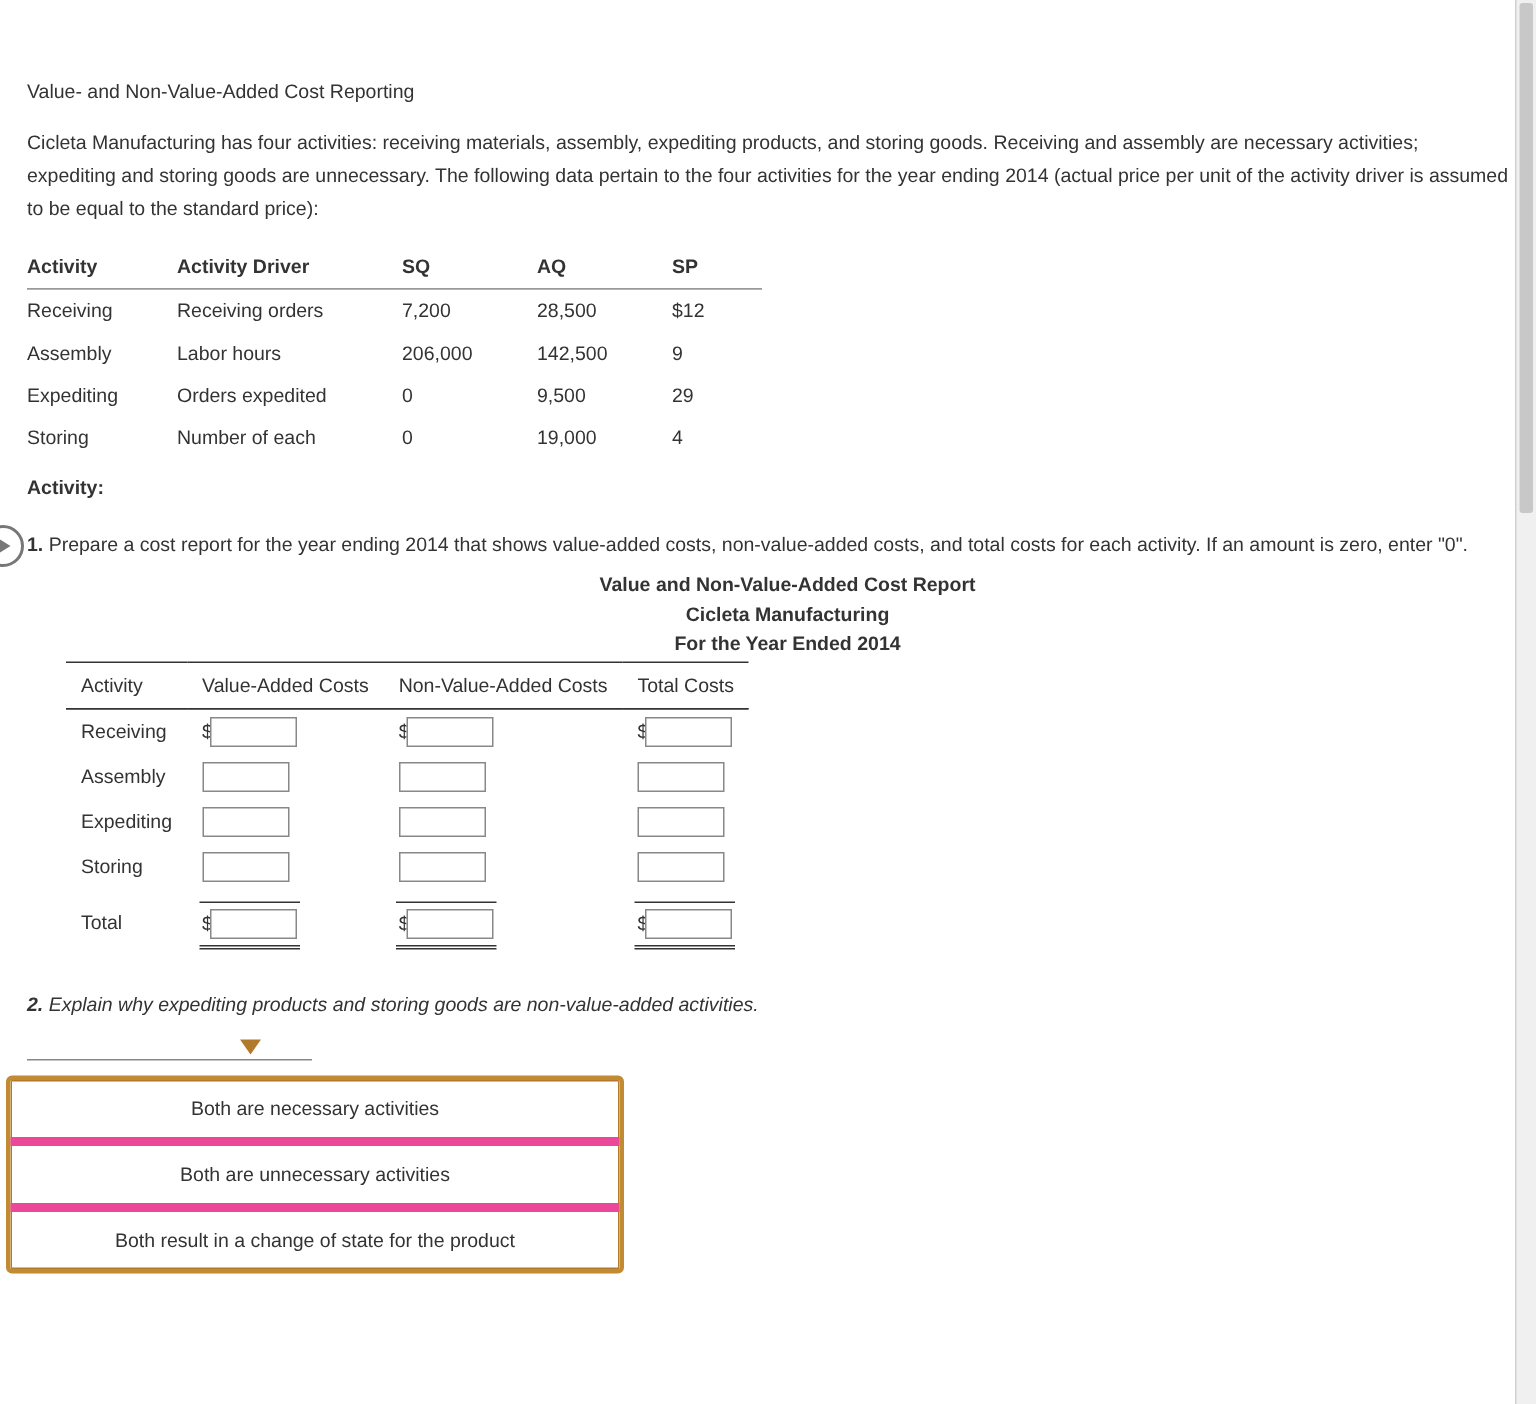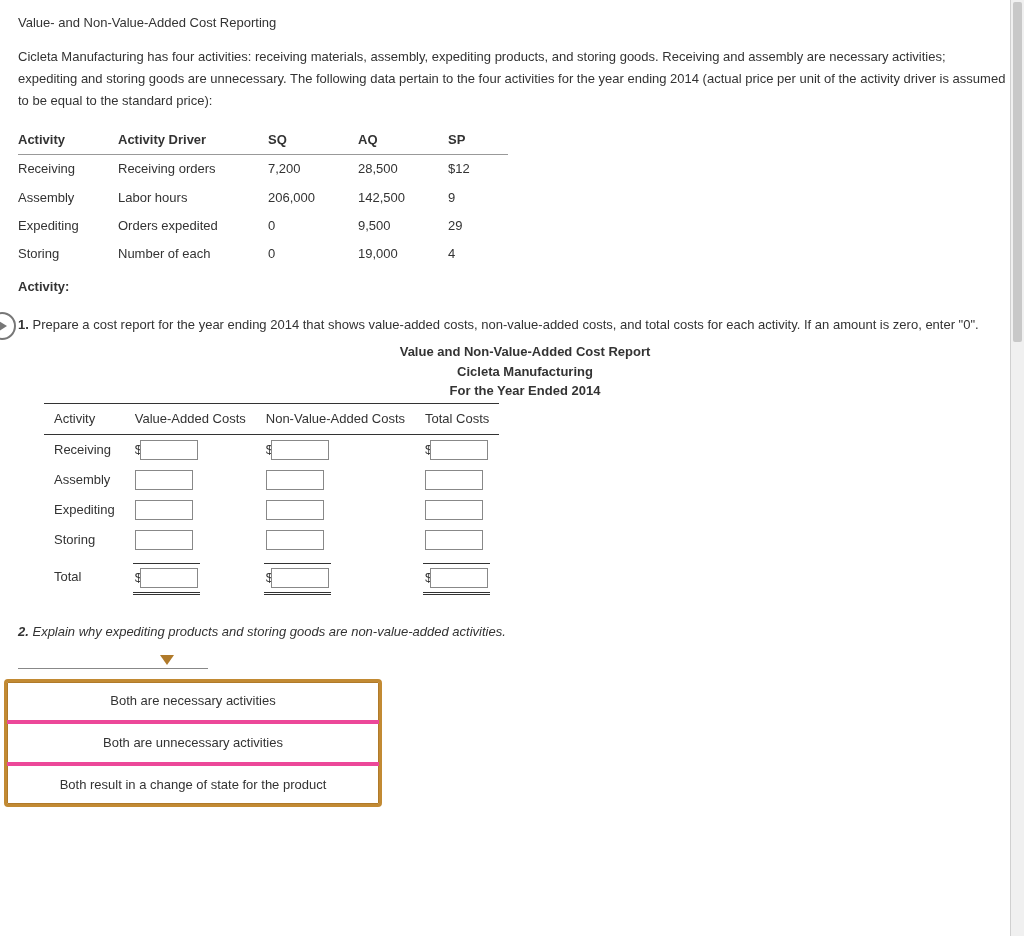--- a/index.html
+++ b/index.html
@@ -9,20 +9,21 @@
     font-family: Verdana, Geneva, sans-serif;
     font-size: 13px;
     color: #333;
     background: #fff;
     line-height: 1.7;
   }
   .page {
     width: 1024px;
     padding: 12px 18px 20px 18px;
     position: relative;
+    margin-top: 38px;
   }
   .scrollbar {
     position: absolute;
     right: 0;
     top: 0;
     width: 14px;
     height: 936px;
     background: #f0f0f0;
     border-left: 1px solid #d0d0d0;
   }
@@ -119,27 +120,27 @@
     top:-6px;
     width:0;height:0;
     border-left:7px solid transparent;
     border-right:7px solid transparent;
     border-top:10px solid #b07a2a;
   }
   .dd-panel{
     margin-top:10px;
     border:3px solid #c28a33;
     border-radius:4px;
-    width: 378px;
+    width: 412px;
     box-shadow: 0 0 0 1px #b07a2a inset;
     margin-left:-14px;
     background:#fff;
   }
   .dd-item{
-    border-top:4px solid #ec4899;
+    border-top:6px solid #ec4899;
     text-align:center;
     padding:8px 6px;
     font-size:13px;
     cursor:pointer;
   }
   .dd-item:first-child{ border-top:none; }
 
   .col-activity{width:100px;}
   .col-driver{width:150px;}
   .col-sq{width:90px;}

